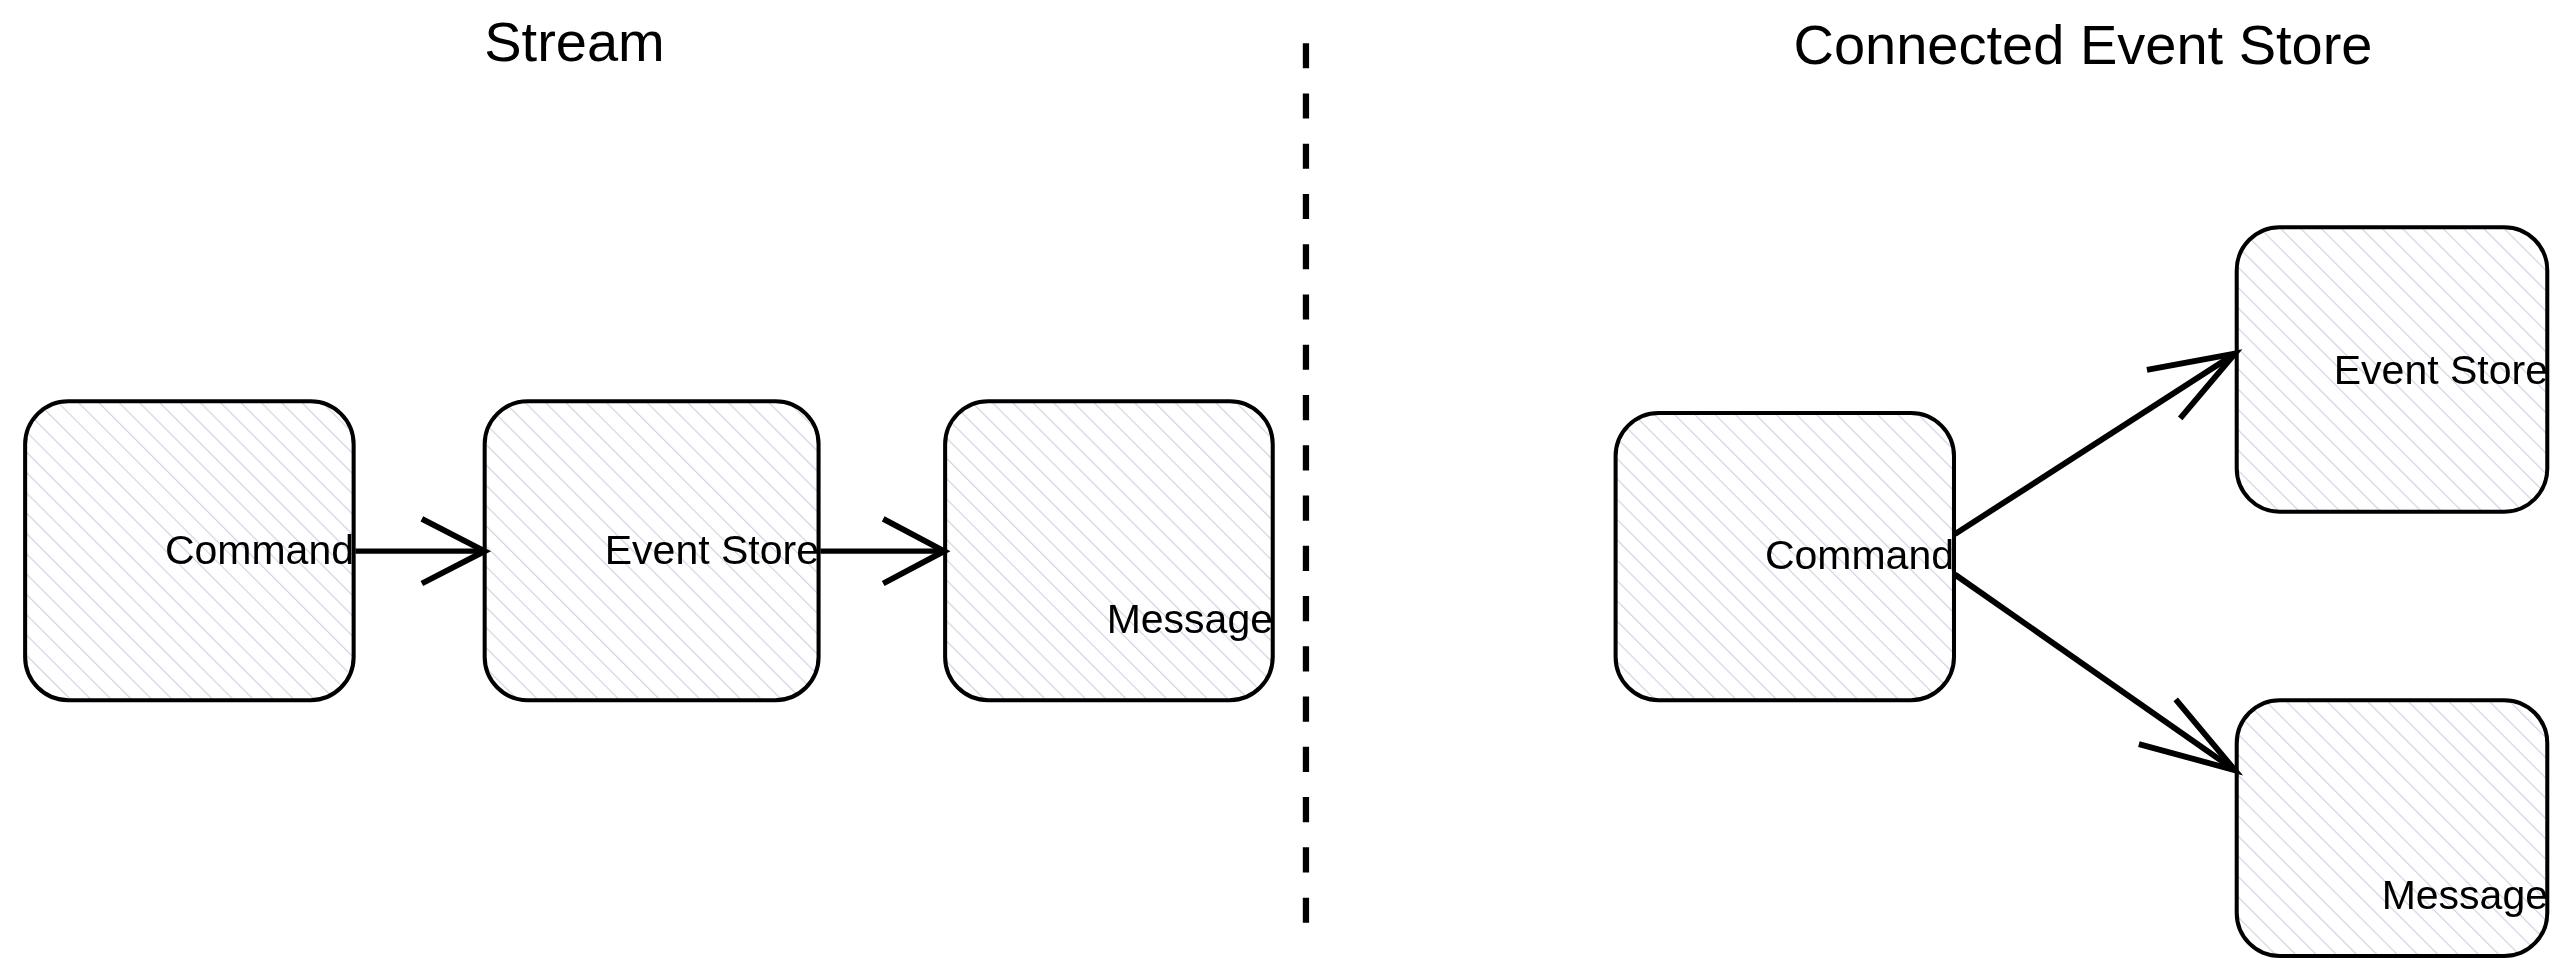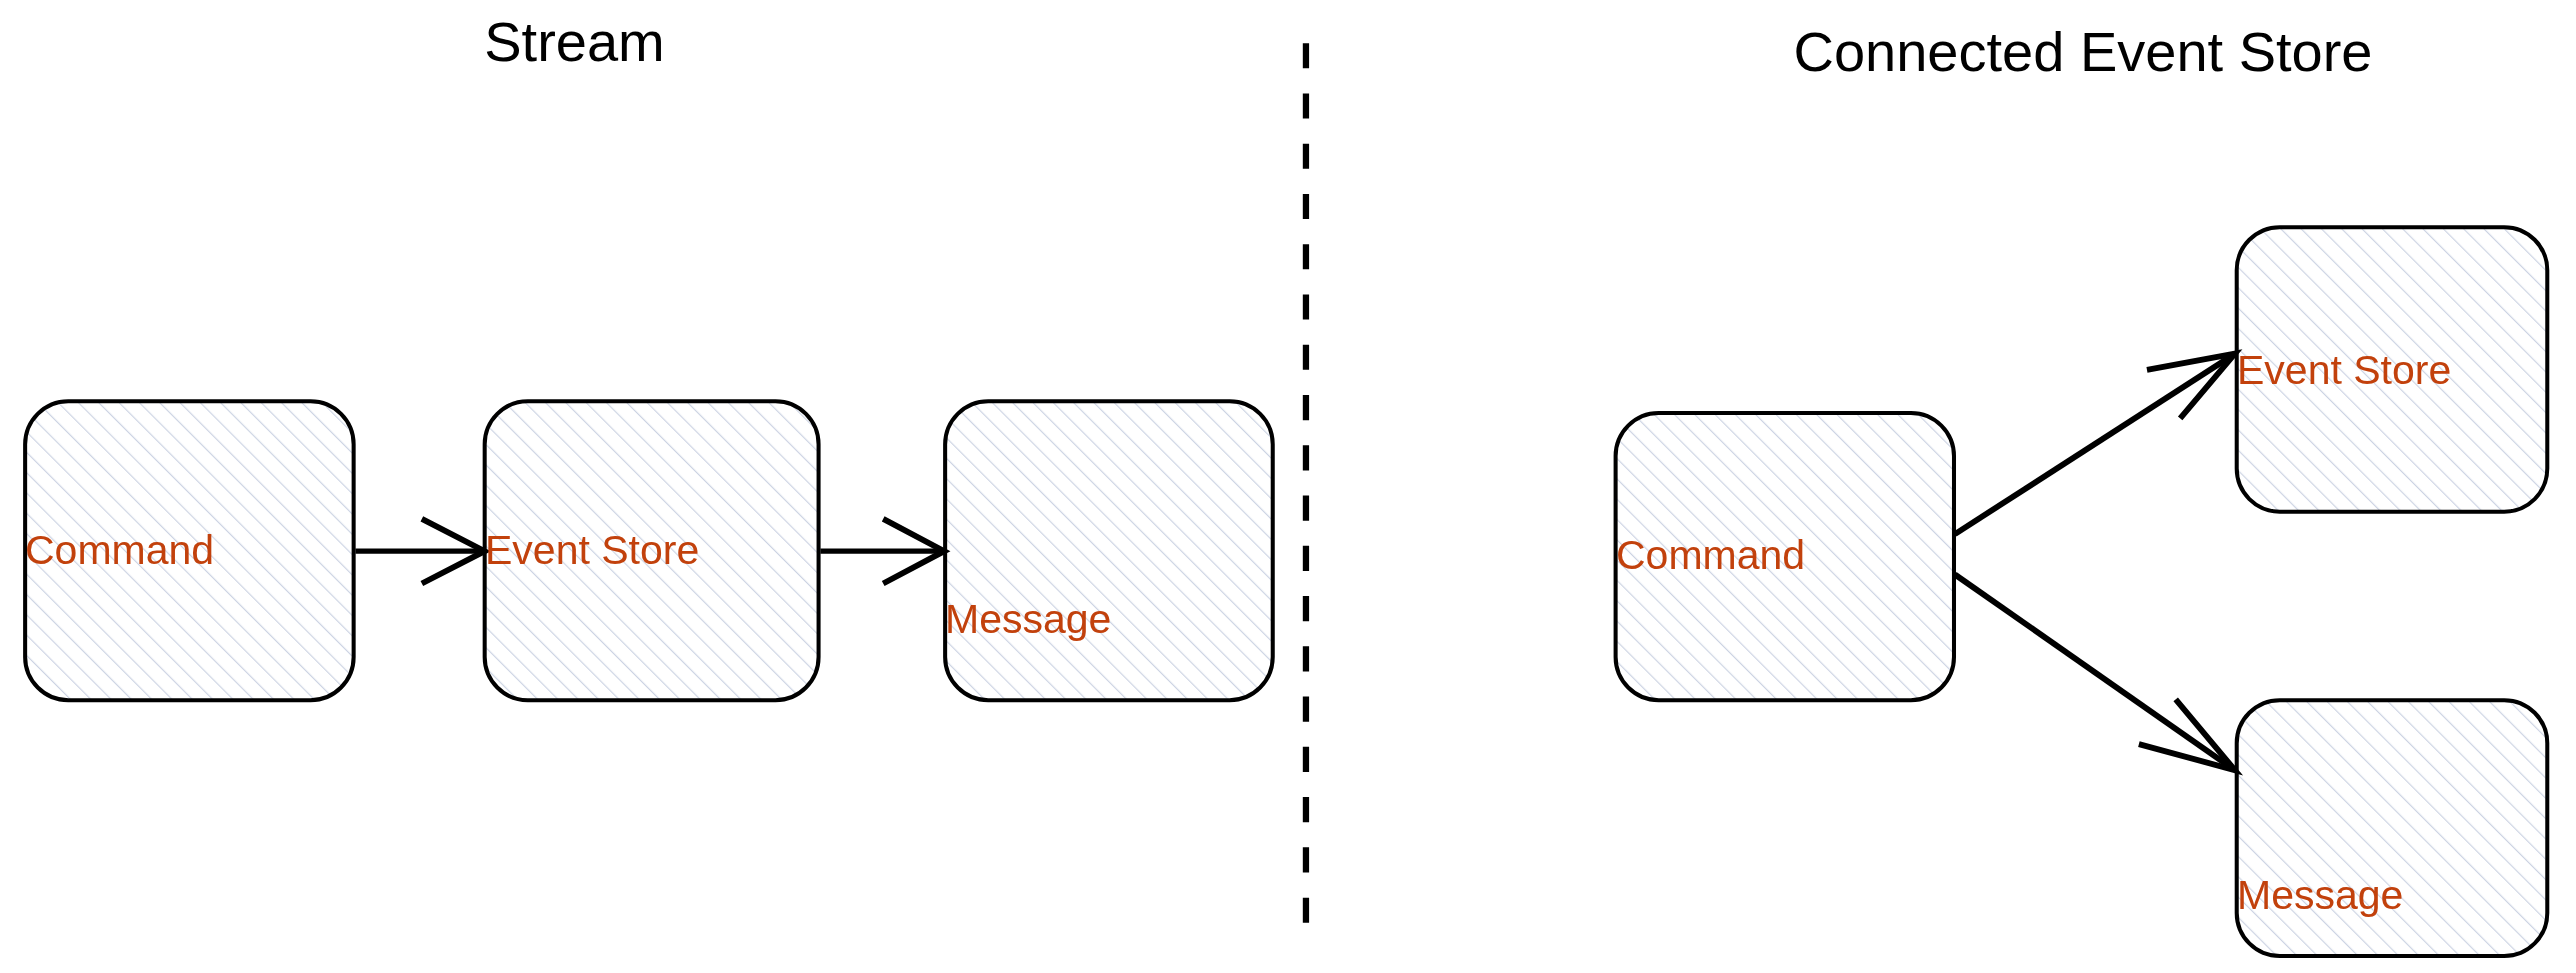--- a/index.html
+++ b/index.html
@@ -33,22 +33,22 @@
     white-space: nowrap;
     text-align: center;
     line-height: 1.1;
     letter-spacing: 0px;
   }
   .node-label {
     position: absolute;
     font-family: "Liberation Sans", sans-serif;
     font-size: 41px;
     font-weight: 400;
-    color: #c2410c;
-    text-align: left;
+    color: #000000;
+    text-align: right;
     line-height: 1.14;
     white-space: pre;
     pointer-events: none;
   }
 </style>
 </head>
 <body>
 
 <div id="canvas">
 
@@ -108,21 +108,21 @@
 
       <g>
         <line x1="2178" y1="640" x2="2487" y2="856" stroke="#000000" stroke-width="6.5" stroke-linecap="butt"></line>
         <polyline points="2383,829 2490,858 2424,779" fill="none" stroke="#000000" stroke-width="6.5" stroke-linejoin="miter" stroke-linecap="butt"></polyline>
       </g>
     </g>
   </svg>
 
   <div class="panel-title" style="left:305px; top:10.8px; width:539px;">Stream</div>
 
-  <div class="panel-title" style="left:1634px; top:21px; width:898px;">Connected Event Store</div>
+  <div class="panel-title" style="left:1634px; top:14px; width:898px;">Connected Event Store</div>
 
   <div class="node-label" style="left:25px; top:527px; width:329px;">Command</div>
 
   <div class="node-label" style="left:485px; top:527px; width:334px;">Event Store</div>
 
   <div class="node-label" style="left:945px; top:503px; width:328px;">
     <div>Message</div>
   </div>
 
   <div class="node-label" style="left:1616px; top:532px; width:338px;">Command</div>

